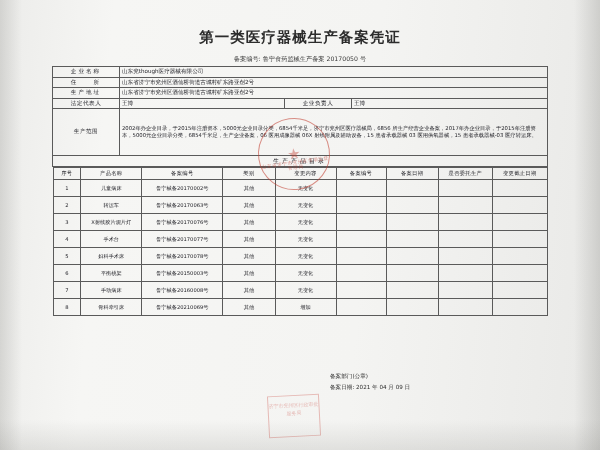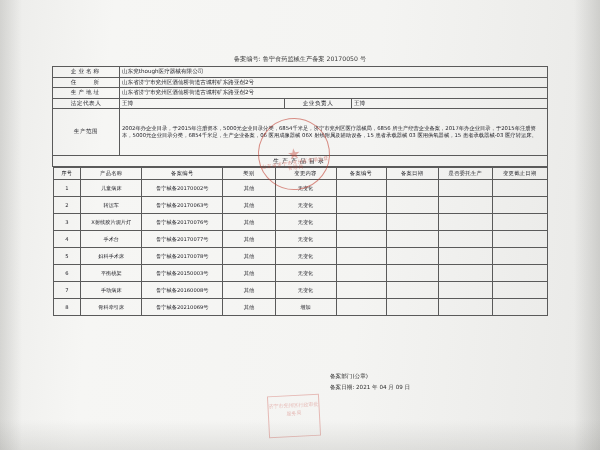--- a/index.html
+++ b/index.html
@@ -192,20 +192,21 @@
     background: linear-gradient(to top, rgba(120,120,115,0.16), rgba(120,120,115,0));
     pointer-events: none;
   }
 </style>
 </head>
 <body>
 
 <div class="page">
   <div class="paper-shade"></div>
 
+  <div class="doc-title">第一类医疗器械生产备案凭证</div>
 
   <div class="filing-no">
     <span>备案编号:</span>
     <span>鲁宁食药监械生产备案 20170050 号</span>
   </div>
 
   <table class="main">
     <tbody>
         <tr>
       <td class="lbl">企业名称</td>

